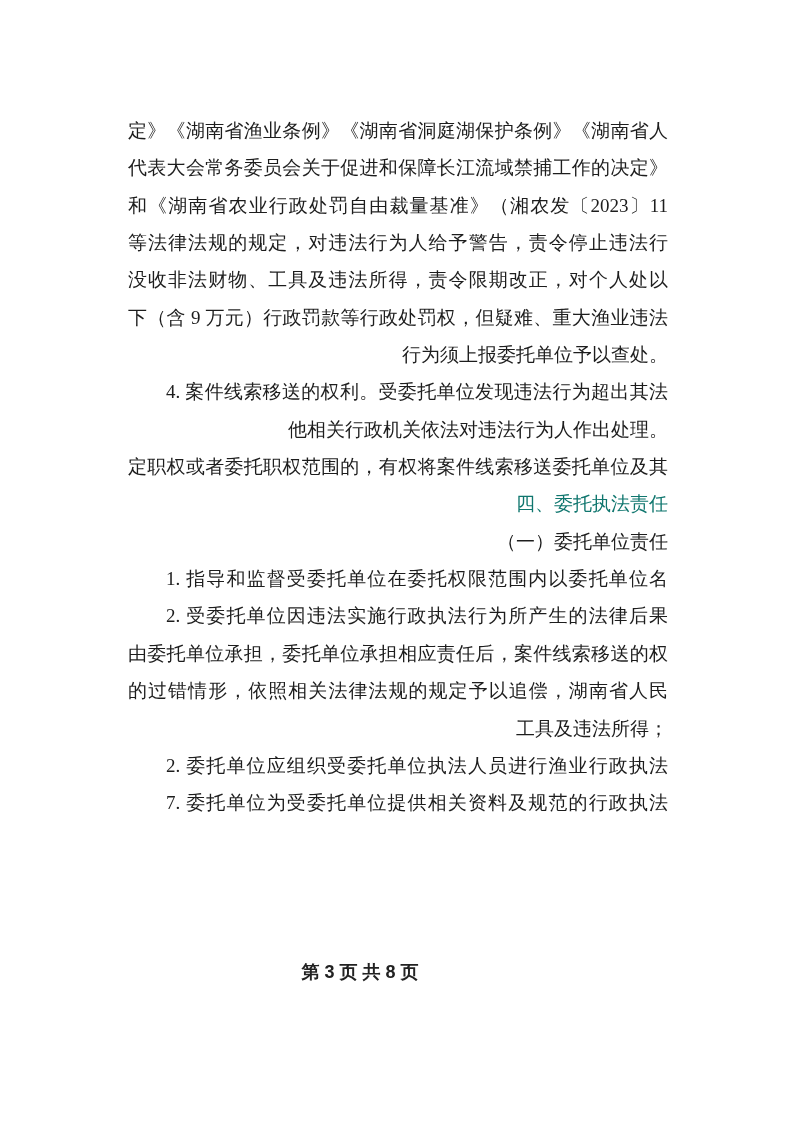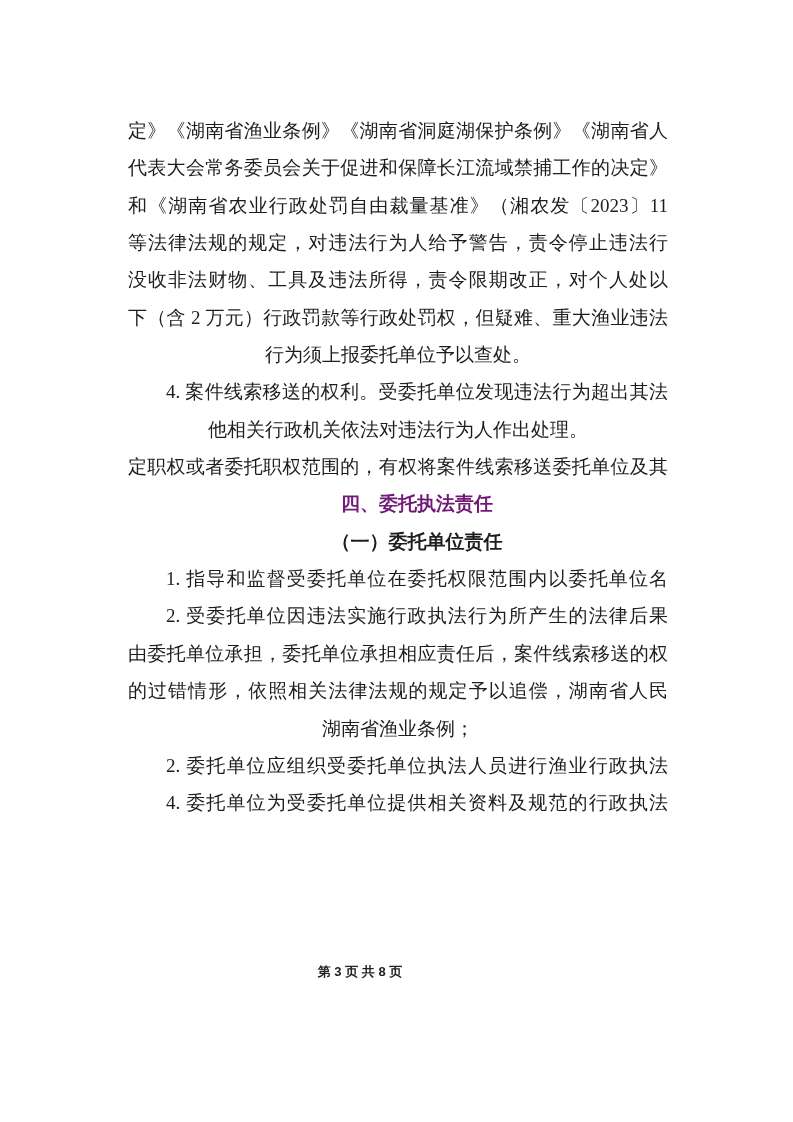--- a/index.html
+++ b/index.html
@@ -27,73 +27,73 @@
     top: 112px;
     width: 540px;
     color: #1d1d1d;
   }
   .line {
     height: 37.35px;
     line-height: 37.35px;
     font-size: 19px;
     white-space: normal;
     overflow: hidden;
-    text-align: center;
+    text-align: right;
     letter-spacing: 0;
   }
   .line.fill {
     text-align: justify;
     text-align-last: justify;
     text-justify: inter-character;
   }
   .line.indent {
     text-indent: 38px;
   }
   .line.heading {
     font-family: "Liberation Sans", "DejaVu Sans", sans-serif;
-    font-weight: bold;
-    color: #701a75;
+    font-weight: normal;
+    color: #0f766e;
   }
   .line.subheading {
     font-family: "Liberation Serif", "DejaVu Serif", serif;
-    font-weight: bold;
+    font-weight: normal;
   }
   .footer {
     position: absolute;
     left: 0;
     top: 961px;
     width: 720px;
     height: 22px;
     line-height: 22px;
     text-align: center;
     font-family: "Liberation Sans", "DejaVu Sans", sans-serif;
     font-weight: bold;
-    font-size: 13px;
+    font-size: 18px;
     color: #222222;
   }
 </style>
 </head>
 <body>
 
 <div class="page">
   <div class="doc-body" id="doc-body">
       <div class="line fill">定》《湖南省渔业条例》《湖南省洞庭湖保护条例》《湖南省人民</div>
       <div class="line fill">代表大会常务委员会关于促进和保障长江流域禁捕工作的决定》</div>
       <div class="line fill">和《湖南省农业行政处罚自由裁量基准》（湘农发〔2023〕11 号）</div>
       <div class="line fill">等法律法规的规定，对违法行为人给予警告，责令停止违法行为，</div>
       <div class="line fill">没收非法财物、工具及违法所得，责令限期改正，对个人处以</div>
-      <div class="line fill">下（含 2 万元）行政罚款等行政处罚权，但疑难、重大渔业违法</div>
+      <div class="line fill">下（含 9 万元）行政罚款等行政处罚权，但疑难、重大渔业违法</div>
       <div class="line">行为须上报委托单位予以查处。</div>
       <div class="line fill indent">4. 案件线索移送的权利。受委托单位发现违法行为超出其法</div>
       <div class="line">他相关行政机关依法对违法行为人作出处理。</div>
       <div class="line fill">定职权或者委托职权范围的，有权将案件线索移送委托单位及其</div>
       <div class="line indent heading">四、委托执法责任</div>
       <div class="line indent subheading">（一）委托单位责任</div>
       <div class="line fill indent">1. 指导和监督受委托单位在委托权限范围内以委托单位名</div>
       <div class="line fill indent">2. 受委托单位因违法实施行政执法行为所产生的法律后果</div>
       <div class="line fill">由委托单位承担，委托单位承担相应责任后，案件线索移送的权利</div>
       <div class="line fill">的过错情形，依照相关法律法规的规定予以追偿，湖南省人民</div>
-      <div class="line">湖南省渔业条例；</div>
+      <div class="line">工具及违法所得；</div>
       <div class="line fill indent">2. 委托单位应组织受委托单位执法人员进行渔业行政执法</div>
-      <div class="line fill indent">4. 委托单位为受委托单位提供相关资料及规范的行政执法</div>
+      <div class="line fill indent">7. 委托单位为受委托单位提供相关资料及规范的行政执法</div>
     </div>
   <div class="footer">第 3 页 共 8 页</div>
 </div>
 
 </body></html>

